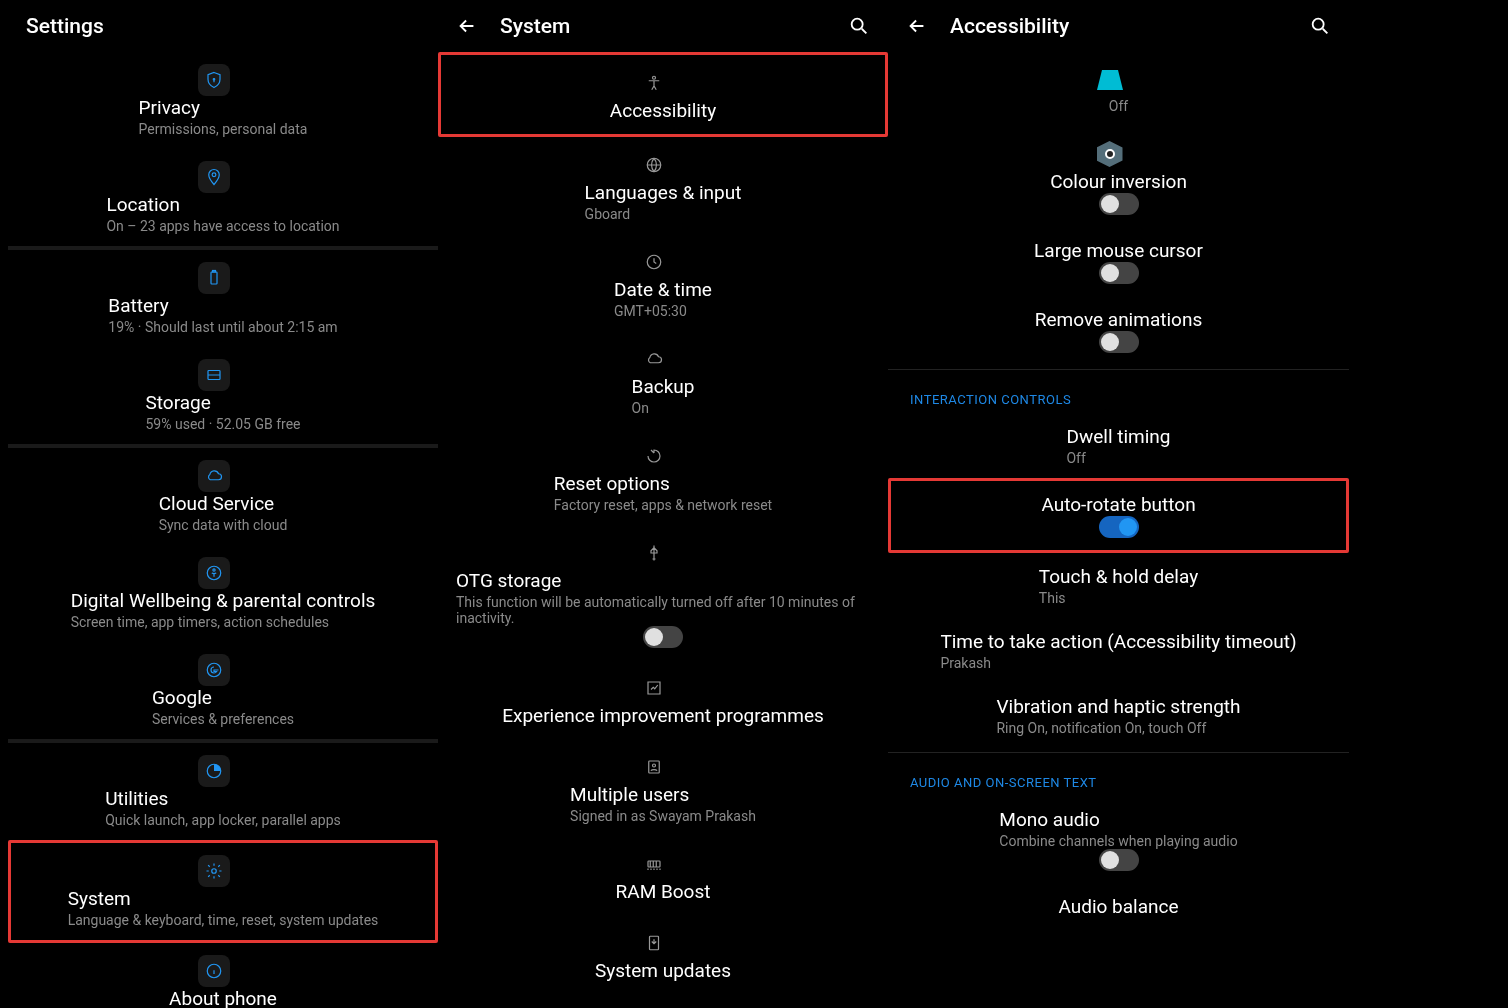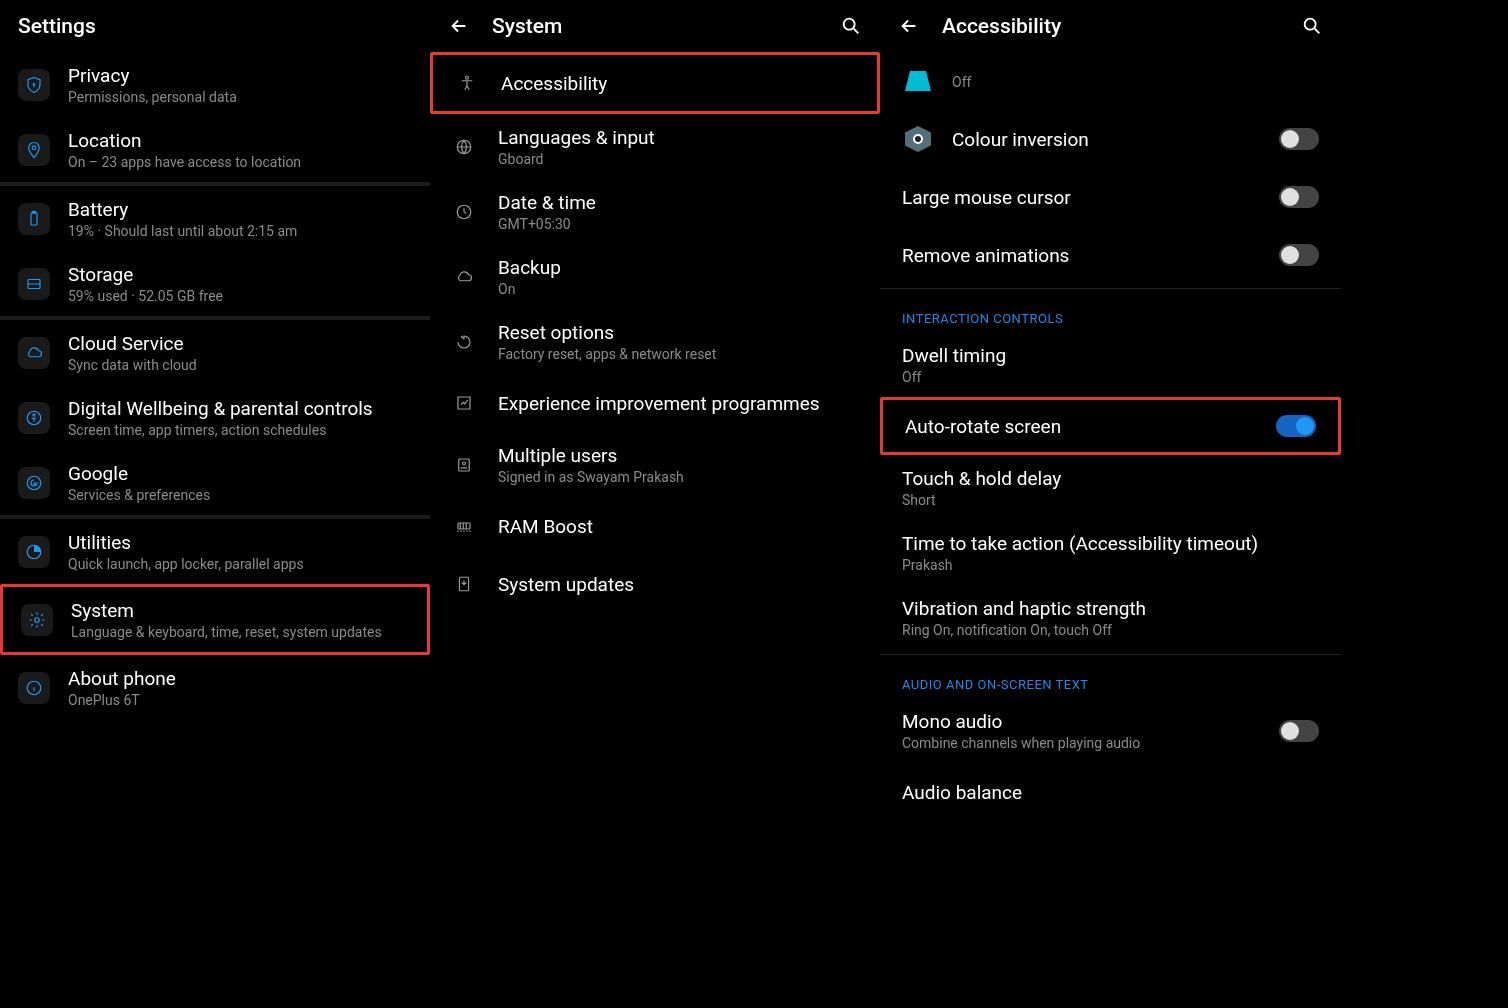--- a/index.html
+++ b/index.html
@@ -12,39 +12,40 @@
   display: flex;
   overflow: hidden;
 }
 .pane {
   height: 100%;
   overflow: hidden;
   display: flex;
   flex-direction: column;
   position: relative;
 }
-.pane1 { width: 430px; }
+.pane1 { width: 430px; margin-left: 8px; }
 .pane2 { width: 450px; }
 .pane3 { width: 461px; }
 .header {
   display: flex;
   align-items: center;
   padding: 14px 18px;
   font-size: 21px;
   font-weight: 500;
 }
 .header-title { font-size: 21px; font-weight: 500; flex: 1; }
 .back-btn { width: 36px; display: flex; align-items: center; justify-content: flex-start; margin-right: 8px; }
 .search-btn { width: 36px; display: flex; align-items: center; justify-content: flex-end; }
 .list { flex: 1; overflow-y: hidden; }
 .item {
   display: flex;
   align-items: center;
   padding: 12px 18px;
   min-height: 58px;
+  flex-direction: column;
 }
 .item-icon {
   width: 32px;
   height: 32px;
   border-radius: 8px;
   background: #1a1a1a;
   display: flex;
   align-items: center;
   justify-content: center;
   margin-right: 18px;
@@ -316,20 +317,32 @@
           </svg>
         </div>
         <div class="item-text">
           <div class="item-title">Reset options</div>
           <div class="item-sub">Factory reset, apps &amp; network reset</div>
         </div>
       </div>
       <div class="item">
         <div class="item-icon plain">
           <svg width="18" height="18" viewBox="0 0 24 24" stroke-width="1.6">
+            <path d="M12 2v20M12 5l-4 4v3h4M12 5l4 4v3h-4M10 20h4"></path>
+          </svg>
+        </div>
+        <div class="item-text">
+          <div class="item-title">OTG storage</div>
+          <div class="item-sub">This function will be automatically turned off after 10 minutes of inactivity.</div>
+        </div>
+        <div class="toggle"></div>
+      </div>
+      <div class="item">
+        <div class="item-icon plain">
+          <svg width="18" height="18" viewBox="0 0 24 24" stroke-width="1.6">
             <path d="M4 4l16 0 0 16-16 0z M8 14l3-3 2 2 4-5"></path>
           </svg>
         </div>
         <div class="item-text">
           <div class="item-title">Experience improvement programmes</div>
         </div>
       </div>
       <div class="item">
         <div class="item-icon plain">
           <svg width="18" height="18" viewBox="0 0 24 24" stroke-width="1.6">
@@ -418,28 +431,28 @@
       <div class="divider"></div>
       <div class="section-header">INTERACTION CONTROLS</div>
       <div class="item item-noicon">
         <div class="item-text">
           <div class="item-title">Dwell timing</div>
           <div class="item-sub">Off</div>
         </div>
       </div>
       <div class="item item-noicon highlight">
         <div class="item-text">
-          <div class="item-title">Auto-rotate screen</div>
+          <div class="item-title">Auto-rotate button</div>
         </div>
         <div class="toggle on"></div>
       </div>
       <div class="item item-noicon">
         <div class="item-text">
           <div class="item-title">Touch &amp; hold delay</div>
-          <div class="item-sub">Short</div>
+          <div class="item-sub">This</div>
         </div>
       </div>
       <div class="item item-noicon">
         <div class="item-text">
           <div class="item-title">Time to take action (Accessibility timeout)</div>
           <div class="item-sub">Prakash</div>
         </div>
       </div>
       <div class="item item-noicon">
         <div class="item-text">

